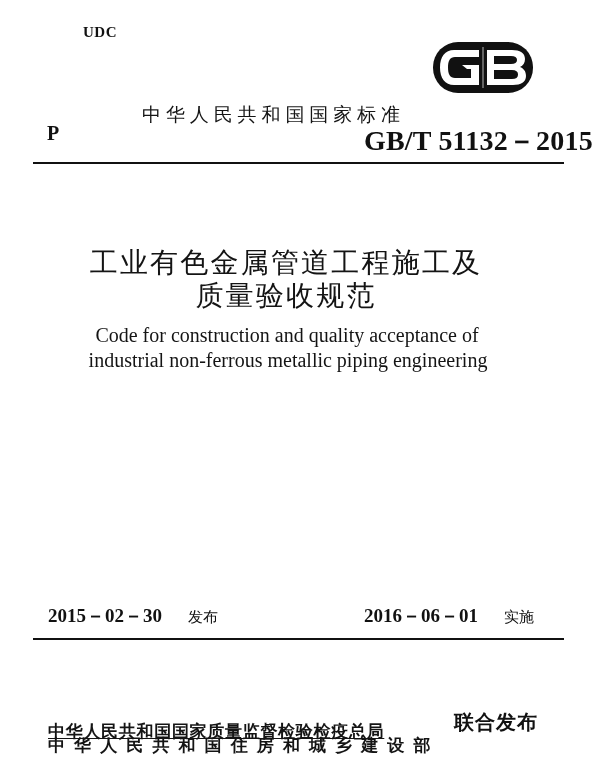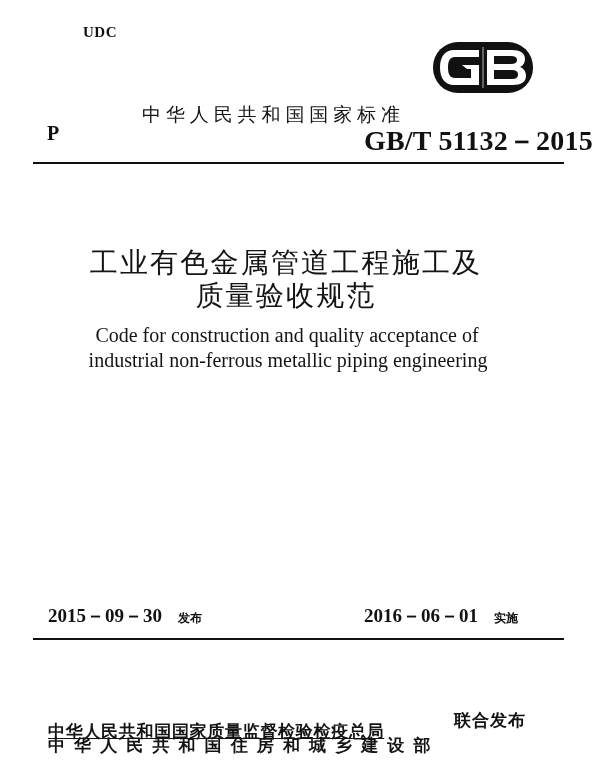--- a/index.html
+++ b/index.html
@@ -81,41 +81,41 @@
     .title-en-2 { top: 349px; left: -12px; }
 
     .date {
       top: 603px;
       font-family: "Liberation Serif", serif;
       font-weight: bold;
       font-size: 19px;
     }
     .date .zh {
       font-family: "DejaVu Sans", sans-serif;
-      font-weight: bold;
-      font-size: 12px;
-      margin-left: 16px;
+      font-weight: normal;
+      font-size: 15px;
+      margin-left: 26px;
     }
     .date-publish { left: 48px; }
     .date-effective { left: 364px; }
 
     .issuer {
       left: 48px;
       font-family: "DejaVu Sans", sans-serif;
       font-weight: bold;
       font-size: 17px;
       color: #141414;
     }
     .issuer-1 { top: 734px; letter-spacing: 9.1px; }
     .issuer-2 { top: 720px; letter-spacing: 0.7px; text-decoration: underline; }
     .joint-release {
       left: 454px; top: 709px;
       font-family: "DejaVu Sans", sans-serif;
       font-weight: bold;
-      font-size: 17px;
+      font-size: 20px;
       letter-spacing: 1px;
     }
   </style>
 </head>
 <body>
 
 <div class="abs udc">UDC</div>
 
 <div class="abs national-std">中华人民共和国国家标准</div>
 
@@ -142,21 +142,21 @@
 
 <div class="abs rule rule-top"></div>
 
 <div class="abs title-zh title-zh-1">工业有色金属管道工程施工及</div>
 <div class="abs title-zh title-zh-2">质量验收规范</div>
 
 <div class="abs title-en title-en-1">Code for construction and quality acceptance of</div>
 <div class="abs title-en title-en-2">industrial non-ferrous metallic piping engineering</div>
 
 <div class="abs date date-publish">
-  <span>2015－09－30</span><span class="zh">发布</span>
+  <span>2015－02－30</span><span class="zh">发布</span>
 </div>
 <div class="abs date date-effective">
   <span>2016－06－01</span><span class="zh">实施</span>
 </div>
 
 <div class="abs rule rule-bottom"></div>
 
 <div class="abs issuer issuer-1">中华人民共和国住房和城乡建设部</div>
 <div class="abs issuer issuer-2">中华人民共和国国家质量监督检验检疫总局</div>
 <div class="abs joint-release">联合发布</div>

